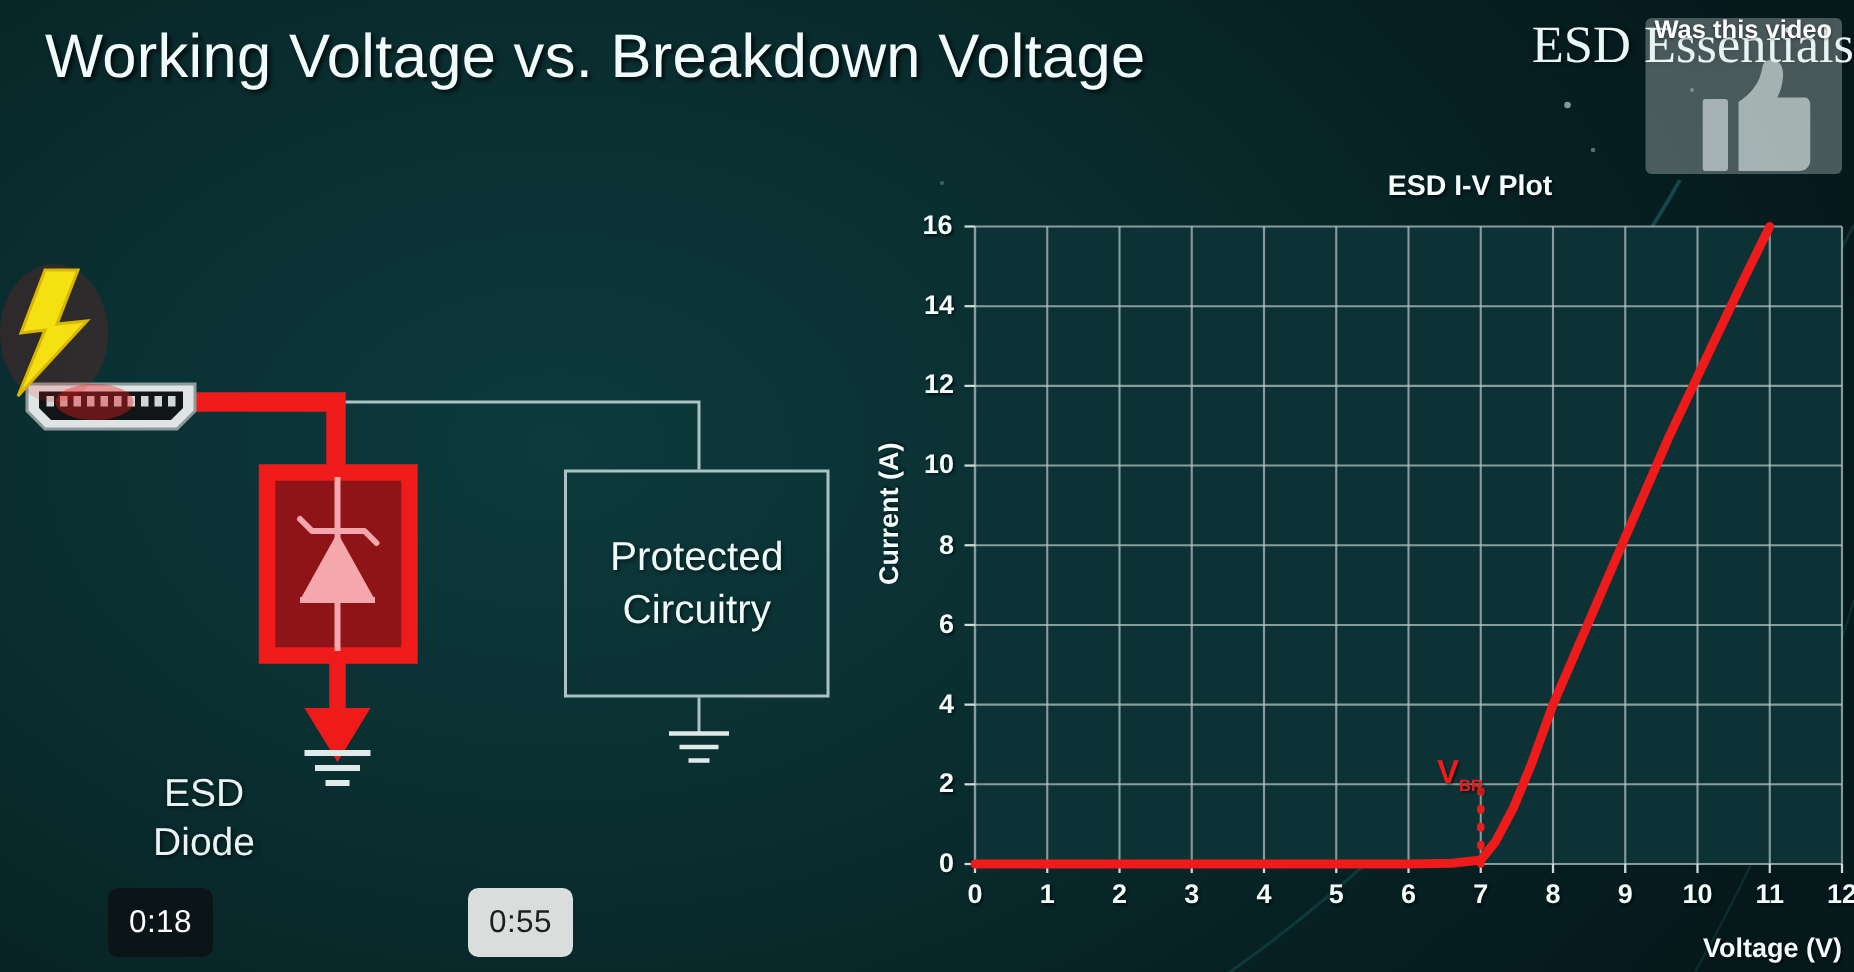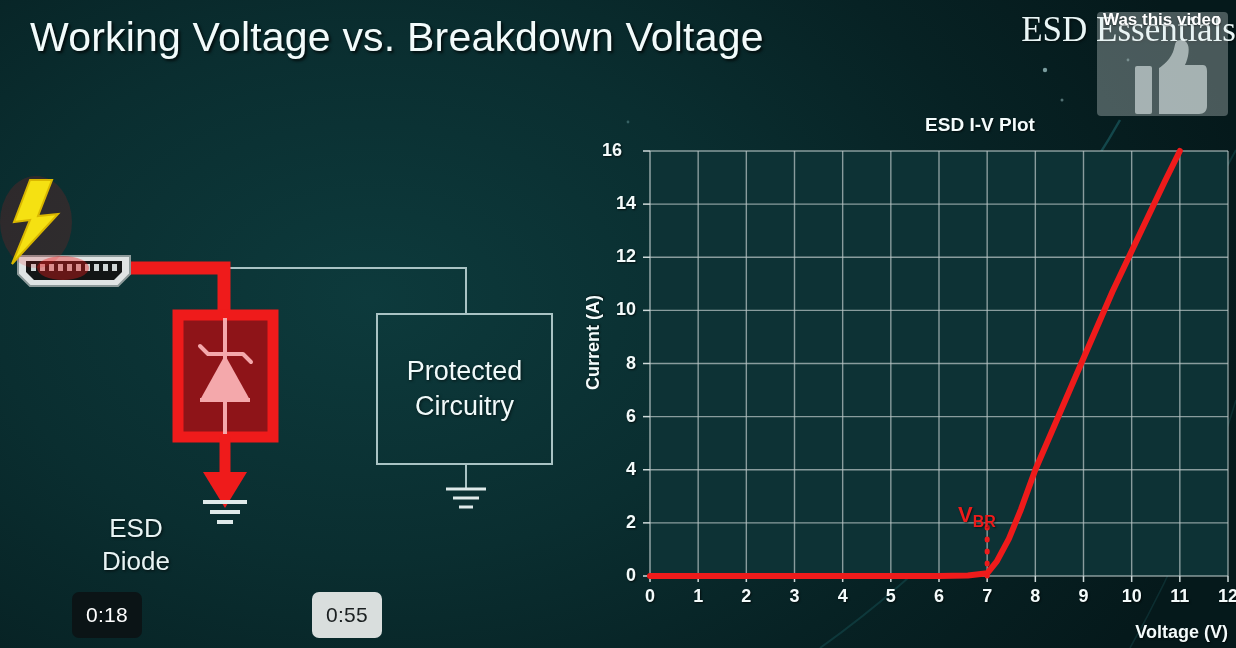--- a/index.html
+++ b/index.html
@@ -174,21 +174,21 @@
   }
   #vbr-label {
     position: absolute;
     left: 382px;
     top: 396px;
     font-size: 22px;
     font-weight: bold;
     color: #ef1b1b;
     text-shadow: 1px 1px 2px rgba(0,0,0,.55);
   }
-  #vbr-label sub { font-size: 16px; }
+  #vbr-label sub { font-size: 11px; }
 </style>
 </head>
 <body>
 
 <div id="screen">
 
   <svg class="bg-layer" width="1236" height="648" viewBox="0 0 1236 648">
     <path d="M 700 470 C 880 400 1030 280 1120 120" stroke="#2b8b92" stroke-width="2.5" fill="none" opacity="0.38"></path>
     <path d="M 820 648 C 1000 520 1140 330 1236 150" stroke="#2b8b92" stroke-width="2" fill="none" opacity="0.22"></path>
     <path d="M 1130 648 C 1180 560 1215 470 1236 400" stroke="#2b8b92" stroke-width="1.6" fill="none" opacity="0.18"></path>
@@ -306,21 +306,21 @@
         <div class="tick-x" style="left: 588.833px; top: 480px;">11</div>
         <div class="tick-x" style="left: 637px; top: 480px;">12</div>
         <div class="tick-y" style="left: 26px; top: 459px;">0</div>
         <div class="tick-y" style="left: 26px; top: 405.875px;">2</div>
         <div class="tick-y" style="left: 26px; top: 352.75px;">4</div>
         <div class="tick-y" style="left: 26px; top: 299.625px;">6</div>
         <div class="tick-y" style="left: 26px; top: 246.5px;">8</div>
         <div class="tick-y" style="left: 26px; top: 193.375px;">10</div>
         <div class="tick-y" style="left: 26px; top: 140.25px;">12</div>
         <div class="tick-y" style="left: 26px; top: 87.125px;">14</div>
-        <div class="tick-y" style="left: 12px; top: 34px;">16</div>
+        <div class="tick-y" style="left: 25px; top: 34px;">16</div>
       </div>
     <svg id="plot-svg" width="660" height="542" viewBox="0 0 660 542">
         <rect x="74" y="45" width="578" height="425" fill="#0d3235"></rect>
         <line x1="74" y1="45" x2="74" y2="470" stroke="#b9c6c6" stroke-width="1.6" opacity="0.72"></line>
         <line x1="122.16666666666666" y1="45" x2="122.16666666666666" y2="470" stroke="#b9c6c6" stroke-width="1.4" opacity="0.72"></line>
         <line x1="170.33333333333331" y1="45" x2="170.33333333333331" y2="470" stroke="#b9c6c6" stroke-width="1.4" opacity="0.72"></line>
         <line x1="218.5" y1="45" x2="218.5" y2="470" stroke="#b9c6c6" stroke-width="1.4" opacity="0.72"></line>
         <line x1="266.66666666666663" y1="45" x2="266.66666666666663" y2="470" stroke="#b9c6c6" stroke-width="1.4" opacity="0.72"></line>
         <line x1="314.83333333333337" y1="45" x2="314.83333333333337" y2="470" stroke="#b9c6c6" stroke-width="1.4" opacity="0.72"></line>
         <line x1="363" y1="45" x2="363" y2="470" stroke="#b9c6c6" stroke-width="1.4" opacity="0.72"></line>

